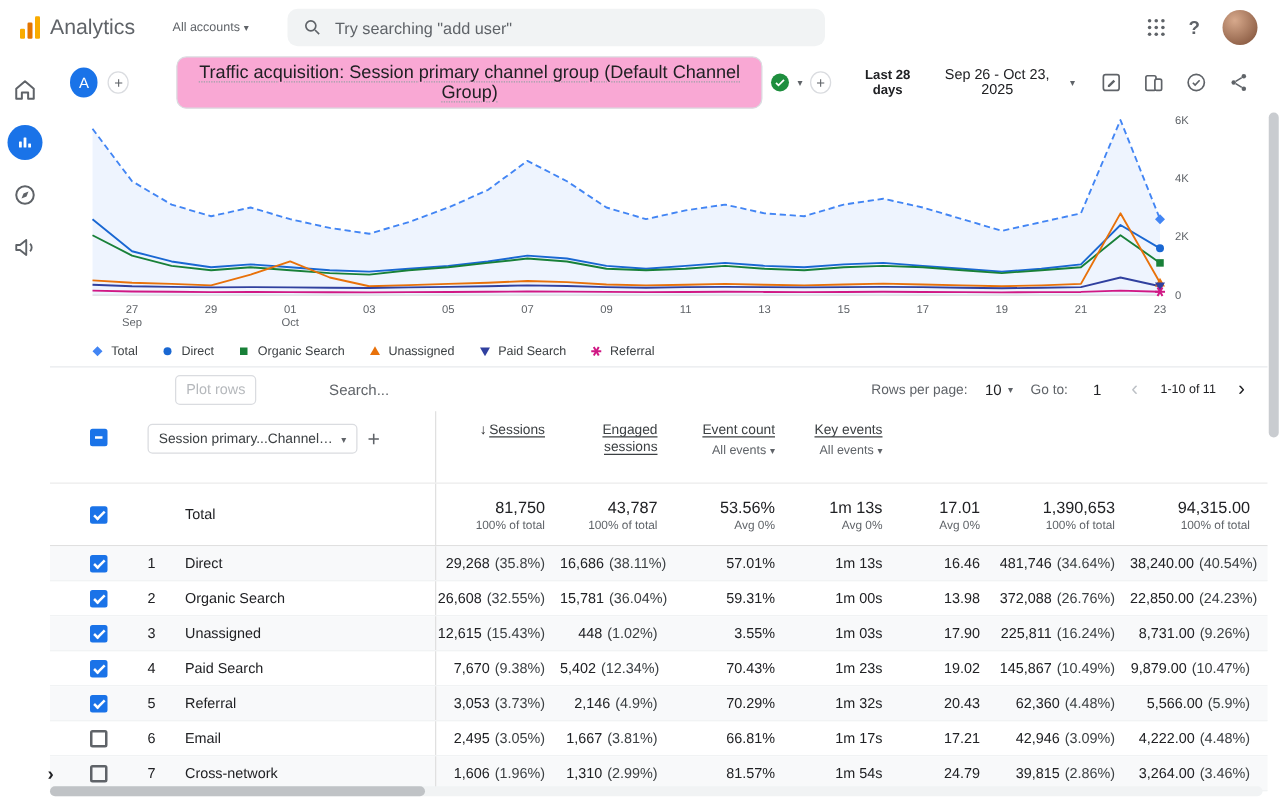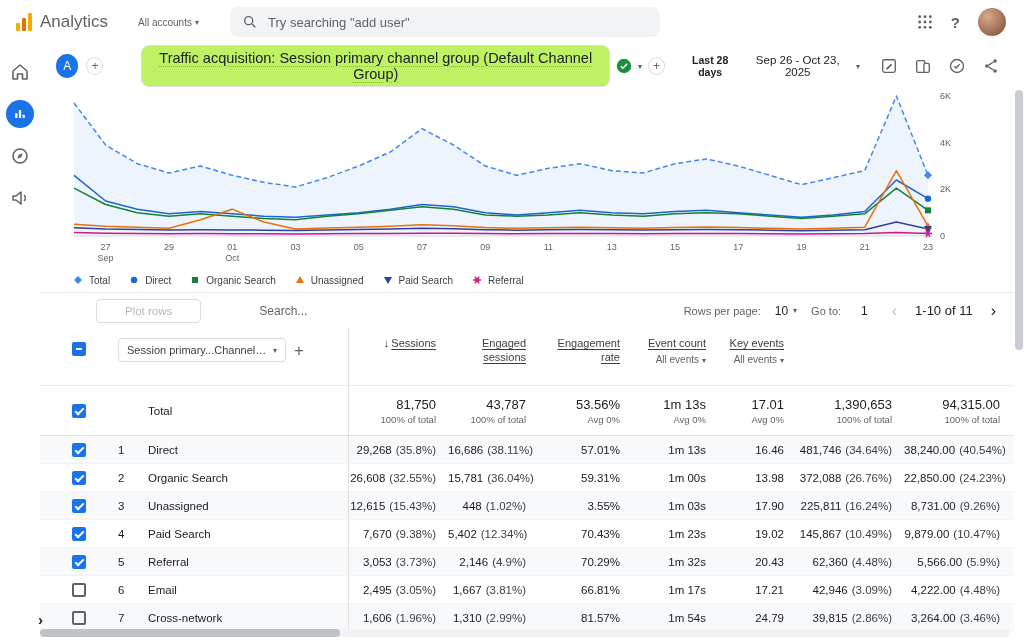--- a/index.html
+++ b/index.html
@@ -29,46 +29,46 @@
   .nav-btn { width:36px; height:36px; border:none; background:none; display:flex; align-items:center; justify-content:center; }
   .active-pill { width:28px; height:28px; border-radius:50%; background:#1a73e8; display:flex; align-items:center; justify-content:center; }
   .nav-expand { position:absolute; left:38px; bottom:12px; font-size:15px; font-weight:bold; color:#202124; cursor:pointer; z-index:5; }
 
   
   .main { margin-left:40px; width:974px; }
   .report-header { height:44px; display:flex; align-items:center; padding:0 14px 0 16px; gap:8px; }
   .acct-badge { width:24px; height:24px; border-radius:50%; background:#1a73e8; color:#fff; font-size:12px; display:flex; align-items:center; justify-content:center; }
   .mini-plus { width:18px; height:18px; border-radius:50%; border:1px solid #dadce0; background:#fff; color:#5f6368; font-size:12px; line-height:1; display:flex; align-items:center; justify-content:center; }
   .title-wrap { display:flex; align-items:center; gap:6px; margin-left:30px; }
-  .title-box { background:#bef264; border:1px solid #dadce0; border-radius:8px; padding:4px 10px; }
+  .title-box { background:#f9a8d4; border:1px solid #dadce0; border-radius:8px; padding:4px 10px; }
   .title-text { font-size:14.5px; color:#202124; text-decoration:underline dotted 1px #9aa0a6; text-underline-offset:3px; }
   .check-badge { display:inline-flex; }
   .spacer { flex:1; }
   .date-range { display:flex; align-items:center; gap:6px; border:none; background:none; }
   .dr-label { font-size:10.5px; color:#202124; font-weight:bold; }
   .dr-dates { font-size:11.5px; color:#202124; }
   .hdr-icons { display:flex; align-items:center; gap:16px; margin-left:12px; }
   .hdr-icons button { border:none; background:none; display:flex; }
 
   
   .chart-card { padding:2px 8px 0 24px; }
   .legend { display:flex; gap:18px; padding-left:8px; margin-top:2px; align-items:center; }
   .legend-item { display:flex; align-items:center; gap:5px; font-size:10px; color:#3c4043; }
 
   
   .table-toolbar { border-top:1px solid #e8eaed; height:36px; display:flex; align-items:center; padding:0 14px 0 56px; gap:14px; margin-top:6px; }
-  .plot-rows { border:1px solid #dadce0; border-radius:4px; background:#fff; color:#b5b8bc; font-size:11.5px; padding:5px 28px; }
+  .plot-rows { border:1px solid #dadce0; border-radius:4px; background:#fff; color:#b5b8bc; font-size:11.5px; padding:5px 8px;margin-left:44px; }
   .table-search { border:none; outline:none; font-size:12px; color:#3c4043; width:190px; margin-left:44px; }
   .table-search::placeholder { color:#5f6368; }
   .tb-label { font-size:11px; color:#5f6368; }
   .tb-select { border:none; background:none; font-size:12px; color:#202124; display:flex; align-items:center; gap:5px; }
   .tb-value { font-size:12px; color:#202124; padding:0 6px; }
   .pg-prev { color:#bdc1c6; font-size:16px; padding:0 4px; }
   .pg-next { color:#202124; font-size:16px; padding:0 4px; cursor:pointer; }
-  .tb-range { font-size:13px; color:#202124; }
+  .tb-range { font-size:10px; color:#202124; }
 
   
   .t-row { display:grid; grid-template-columns:46px 30px 200px 100px 90px 94px 86px 78px 108px 108px;
     align-items:center; padding-left:32px; padding-right:4px; position:relative; }
   .t-row::before { content:""; position:absolute; left:308px; top:0; bottom:0; width:1px; background:#e0e0e0; }
   .t-header { min-height:58px; align-items:start; padding-top:8px; border-bottom:1px solid #ececec; }
   .t-total { height:50px; border-bottom:1px solid #e0e0e0; }
   .t-data { height:28px; border-bottom:1px solid #f1f3f4; font-size:11.5px; }
   .t-data.odd { background:#f8f9fa; }
   .cell.chk { display:flex; align-items:center; }
@@ -344,23 +344,20 @@
             </button>
             <button class="dim-add">+</button>
           </div>
           <div class="cell m">
             <div><span class="sort-arrow">↓</span><span class="h-label">Sessions</span></div>
           </div>
           <div class="cell m">
             <div><span class="h-label">Engaged sessions</span></div>
           </div>
           <div class="cell m">
-            <div><span class="h-label">Engagement rate</span></div>
-          </div>
-          <div class="cell m">
             <div><span class="h-label">Event count</span></div>
             <div class="h-filter">All events<span class="caret">▾</span></div>
           </div>
           <div class="cell m">
             <div><span class="h-label">Key events</span></div>
             <div class="h-filter">All events<span class="caret">▾</span></div>
           </div>
         </div>
         <div class="t-row t-total">
           <div class="cell chk">

